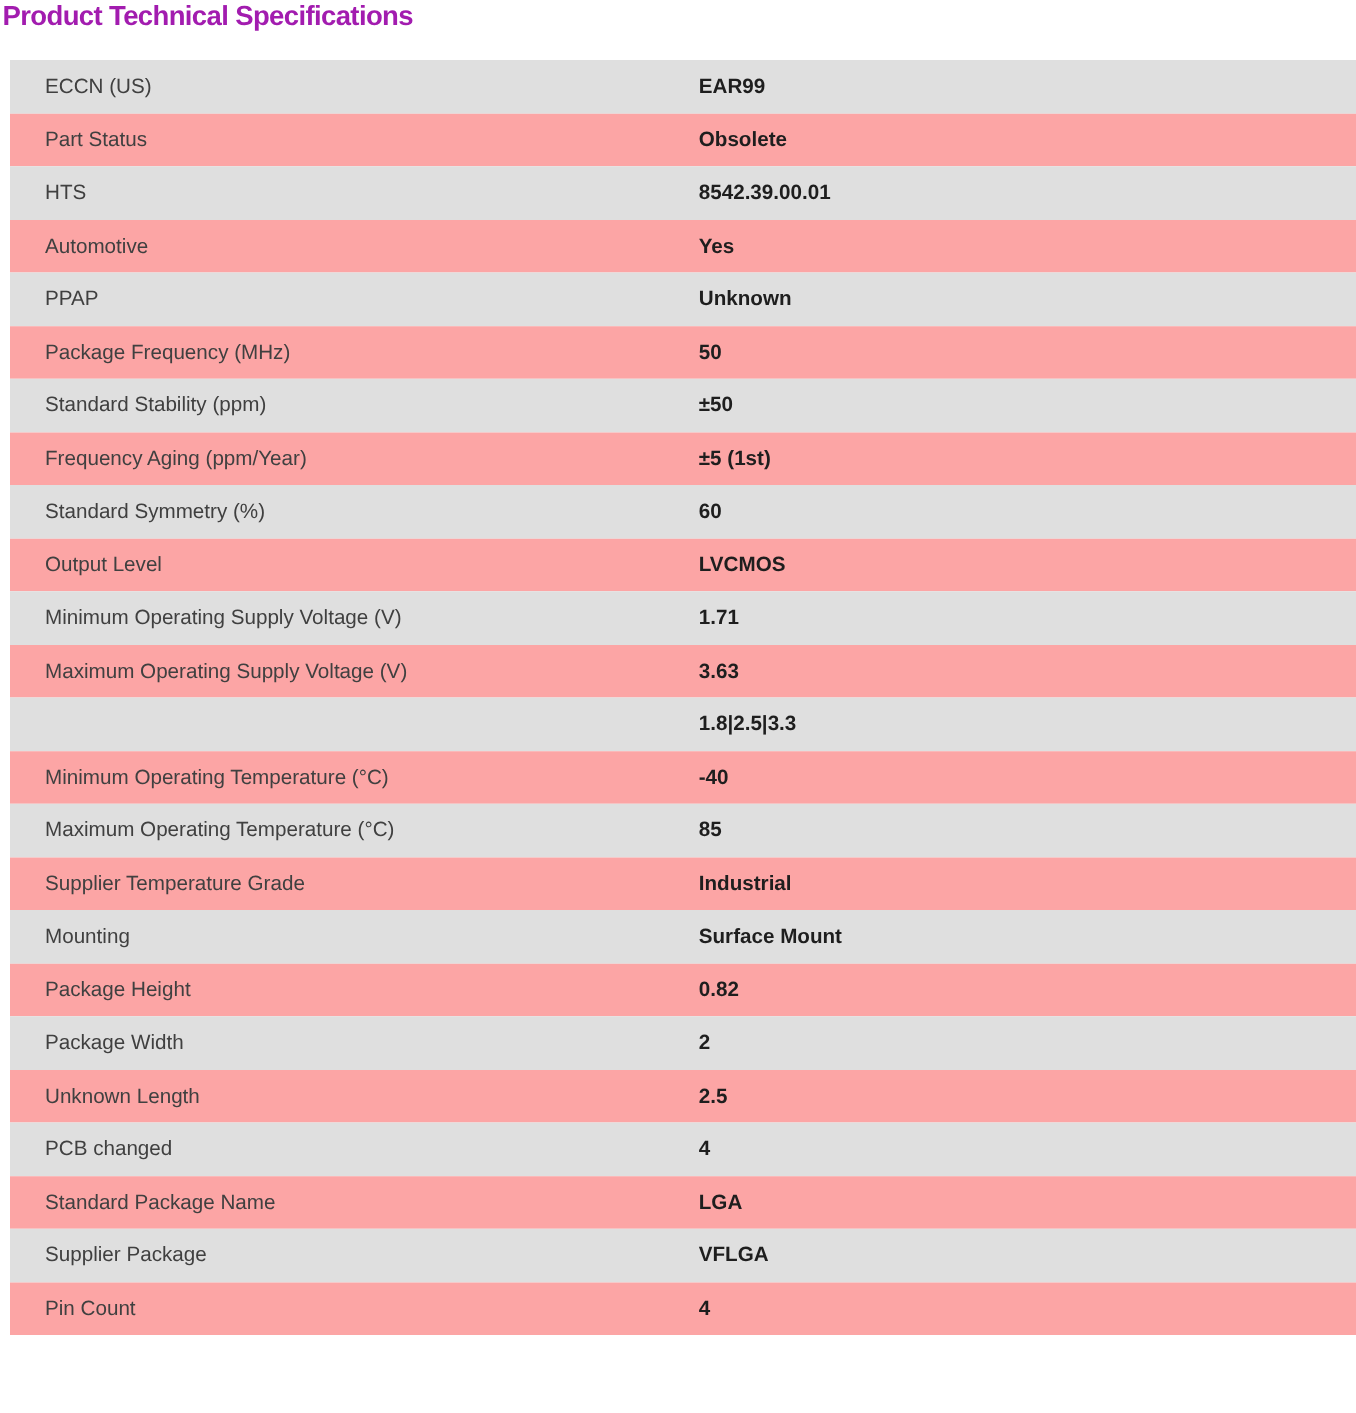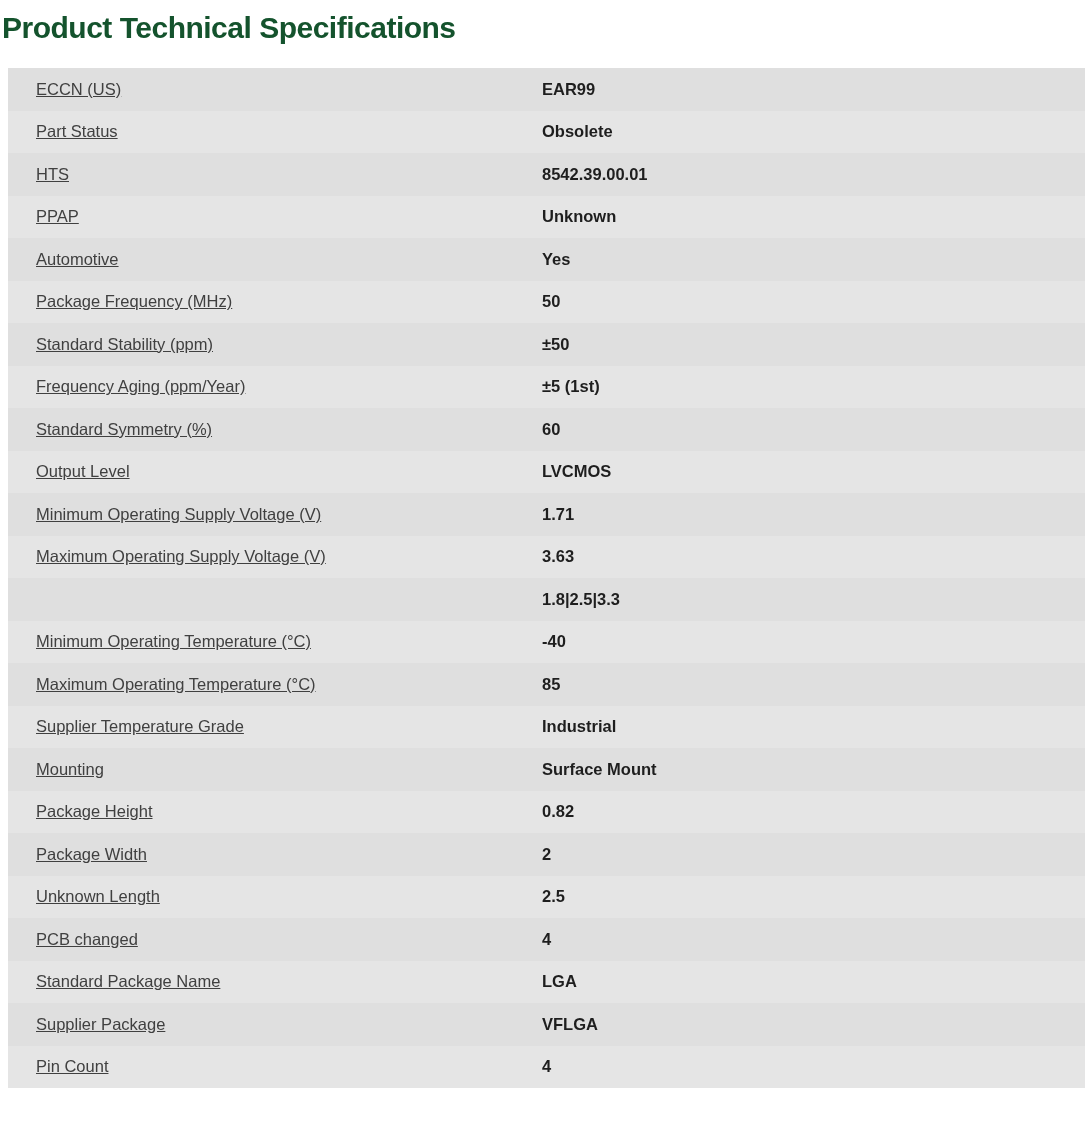--- a/index.html
+++ b/index.html
@@ -4,55 +4,54 @@
 <style>
   * { margin: 0; padding: 0; box-sizing: border-box; }
   html, body {
     width: 1085px;
     height: 1130px;
     background: #ffffff;
     overflow: hidden;
     font-family: "Liberation Sans", "DejaVu Sans", sans-serif;
   }
   .page-title {
-    font-size: 30px;
+    font-size: 22px;
     font-weight: 700;
-    color: #14532d;
+    color: #a21caf;
     letter-spacing: -0.5px;
-    padding: 10px 0 0 2px;
+    padding: 0 0 0 2px;
     line-height: 1.2;
   }
   .spec-table {
     margin-top: 22px;
     width: 1085px;
   }
   .spec-row {
     position: relative;
     margin-left: 8px;
     width: 1077px;
     height: 42.5px;
     display: flex;
     align-items: center;
-    background: #e5e5e5;
+    background: #fca5a5;
   }
   .spec-row:nth-child(odd) {
     background: #dfdfdf;
   }
   .spec-label {
     position: absolute;
     left: 28px;
     font-size: 16.5px;
     font-weight: 400;
     color: #404040;
     white-space: nowrap;
-    text-decoration: underline;
   }
   .spec-value {
     position: absolute;
-    left: 534px;
+    left: 551px;
     font-size: 16.5px;
     font-weight: 700;
     color: #1e1e1e;
     white-space: nowrap;
   }
 </style>
 </head>
 <body>
 
 <h1 class="page-title">Product Technical Specifications</h1>
@@ -67,27 +66,27 @@
     <span class="spec-label">Part Status</span>
     <span class="spec-value">Obsolete</span>
   </div>
 
   <div class="spec-row">
     <span class="spec-label">HTS</span>
     <span class="spec-value">8542.39.00.01</span>
   </div>
 
   <div class="spec-row">
-    <span class="spec-label">PPAP</span>
-    <span class="spec-value">Unknown</span>
+    <span class="spec-label">Automotive</span>
+    <span class="spec-value">Yes</span>
   </div>
 
   <div class="spec-row">
-    <span class="spec-label">Automotive</span>
-    <span class="spec-value">Yes</span>
+    <span class="spec-label">PPAP</span>
+    <span class="spec-value">Unknown</span>
   </div>
 
 
   <div class="spec-row">
     <span class="spec-label">Package Frequency (MHz)</span>
     <span class="spec-value">50</span>
   </div>
 
   <div class="spec-row">
     <span class="spec-label">Standard Stability (ppm)</span>

